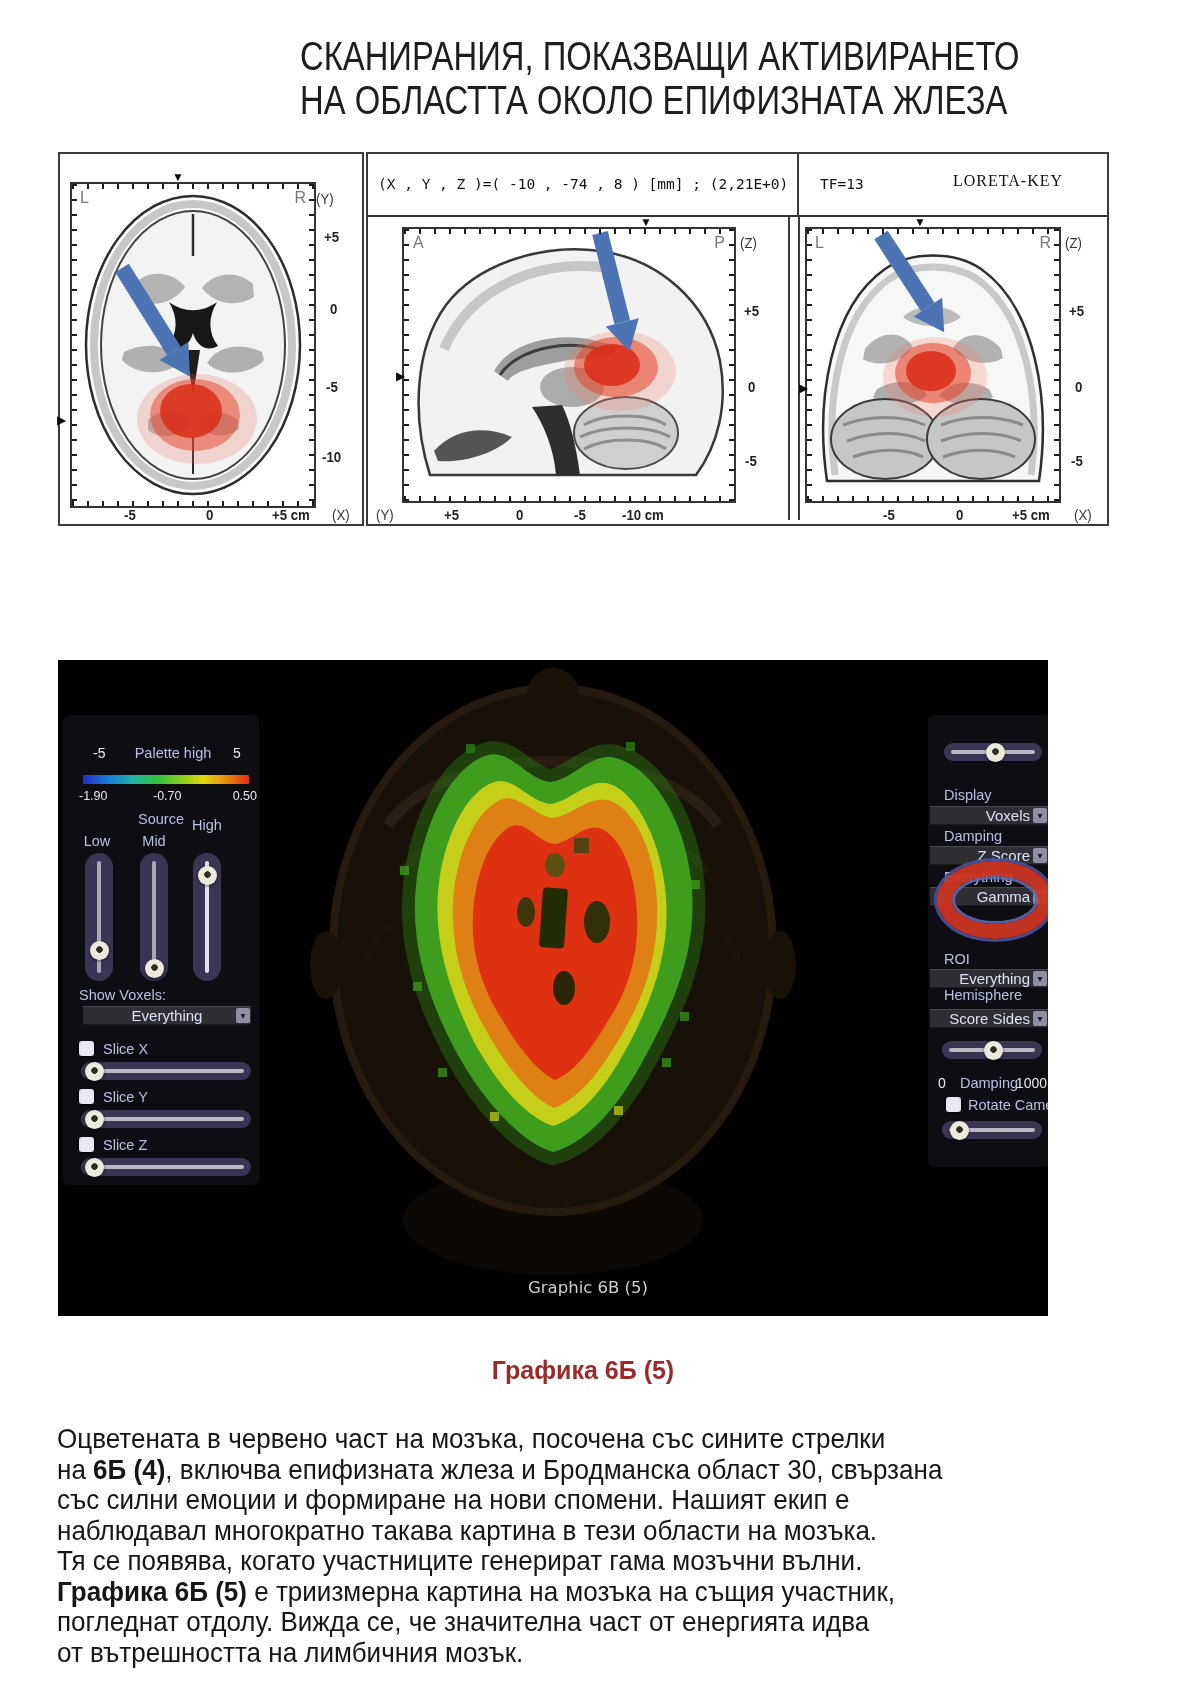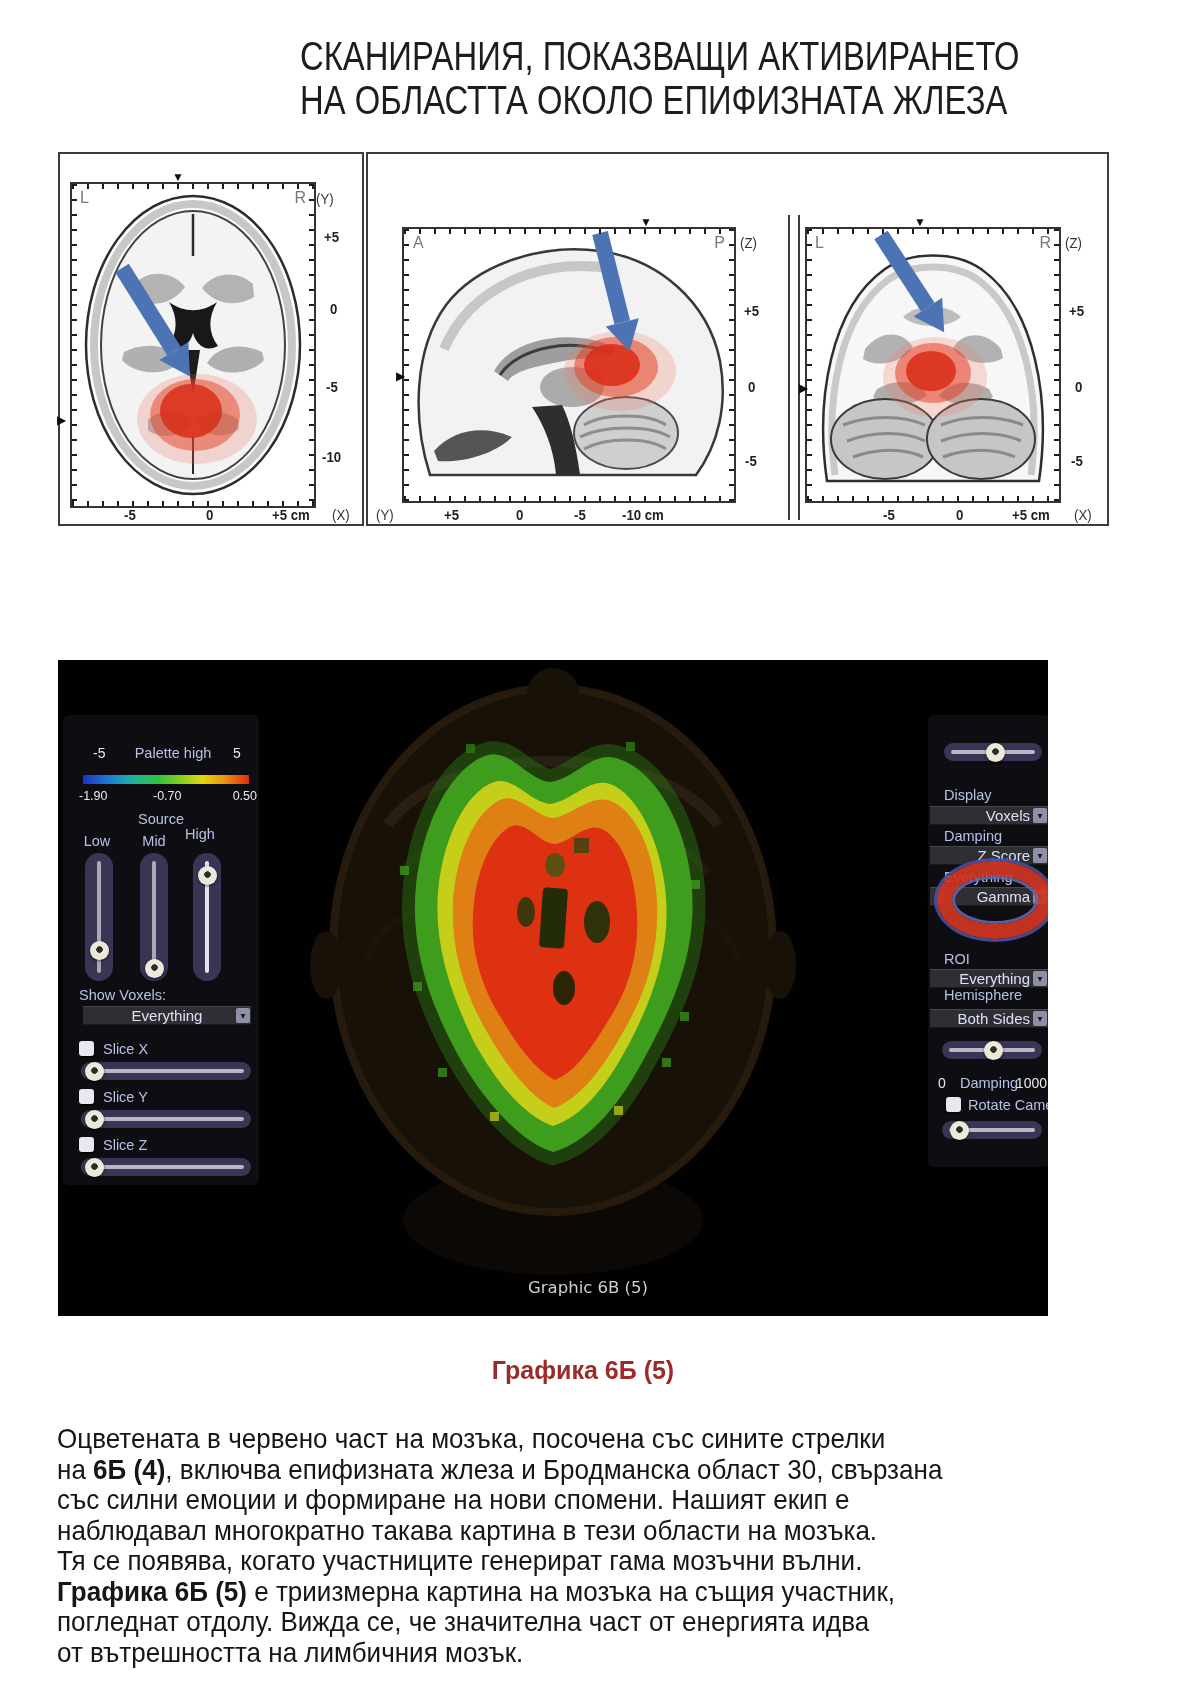--- a/index.html
+++ b/index.html
@@ -113,20 +113,26 @@
     <span class="axlbl" style="left:270px;top:146px;">0</span>
     <span class="axlbl" style="left:266px;top:224px;">-5</span>
     <span class="axlbl" style="left:262px;top:294px;">-10</span>
     <span class="axlbl" style="left:64px;top:352px;">-5</span>
     <span class="axlbl" style="left:146px;top:352px;">0</span>
     <span class="axlbl" style="left:212px;top:352px;">+5 cm</span>
     <span class="axlbl axname" style="left:272px;top:352px;">(X)</span>
   </div>
 
   <div class="scanbox" style="left:366px;top:152px;width:739px;height:370px;">
+    <div class="abs" style="left:0;top:0;right:0;height:61px;border-bottom:2px solid #333;">
+      <span class="hdrtxt" style="left:10px;top:22px;">(X , Y , Z )=( -10 , -74 , 8 ) [mm] ; (2,21E+0)</span>
+      <span class="hdrtxt" style="left:452px;top:22px;">TF=13</span>
+      <span class="brand abs" style="left:585px;top:18px;">LORETA-KEY</span>
+      <div class="vline-div" style="left:429px;top:0;height:61px;"></div>
+    </div>
     <div class="vline-div" style="left:420px;top:61px;height:305px;"></div>
     <div class="vline-div" style="left:430px;top:61px;height:305px;"></div>
 
     <div class="frame" style="left:34px;top:73px;width:330px;height:272px;">
       <svg viewBox="0 0 330 272" style="position:absolute;left:0;top:0;width:100%;height:100%;">
         <path d="M26 246 C8 190 10 120 42 76 C74 34 140 14 196 22 C254 30 304 72 316 132 C324 176 314 216 292 246 Z" fill="#f2f2f2" stroke="#383838" stroke-width="2.5"></path>
         <path d="M40 120 C70 50 150 28 210 40" fill="none" stroke="#c2c2c2" stroke-width="10" opacity="0.9"></path>
         <path d="M90 142 C108 108 172 98 214 120 C200 132 178 128 160 132 C140 136 112 140 104 152 Z" fill="#9e9e9e"></path>
         <path d="M96 146 C114 118 170 108 206 124" fill="none" stroke="#3c3c3c" stroke-width="3"></path>
         <ellipse cx="168" cy="158" rx="32" ry="20" fill="#ababab"></ellipse>
@@ -241,21 +247,21 @@
       <span class="plbl pwhite" style="left:30px;top:30px;">-5</span>
       <span class="plbl" style="left:55px;top:30px;width:110px;text-align:center;">Palette high</span>
       <span class="plbl pwhite" style="left:170px;top:30px;">5</span>
       <div class="grad" style="left:20px;top:60px;width:166px;"></div>
       <span class="plbl pwhite" style="left:16px;top:74px;font-size:12.5px;">-1.90</span>
       <span class="plbl pwhite" style="left:90px;top:74px;font-size:12.5px;">-0.70</span>
       <span class="plbl pwhite" style="right:2px;top:74px;font-size:12.5px;padding-left:26px;">0.50</span>
       <span class="plbl" style="left:0;top:96px;width:196px;text-align:center;">Source</span>
       <span class="plbl" style="left:12px;top:118px;width:44px;text-align:center;">Low</span>
       <span class="plbl" style="left:69px;top:118px;width:44px;text-align:center;">Mid</span>
-      <span class="plbl" style="left:122px;top:111px;width:44px;text-align:left;">High</span>
+      <span class="plbl" style="left:122px;top:102px;width:44px;text-align:center;">High</span>
       <div class="vsl" style="left:22px;top:138px;height:128px;">
         <div class="line"></div>
           <div class="knob" style="left:4.5px;top:88px;"></div>
       </div>
       <div class="vsl" style="left:77px;top:138px;height:128px;">
         <div class="line"></div>
           <div class="knob" style="left:4.5px;top:106px;"></div>
       </div>
       <div class="vsl" style="left:130px;top:138px;height:128px;">
         <div class="line" style="background:#e4e4ec;"></div>
@@ -306,21 +312,21 @@
         <span class="valr pval">Gamma</span>
         <span class="ddarr">▾</span>
       </div>
       <span class="plbl" style="left:16px;top:236px;">ROI</span>
       <div class="dd" style="left:2px;top:254px;width:118px;">
         <span class="valr pval">Everything</span>
         <span class="ddarr">▾</span>
       </div>
       <span class="plbl" style="left:16px;top:272px;">Hemisphere</span>
       <div class="dd" style="left:2px;top:294px;width:118px;">
-        <span class="valr pval">Both Sides</span>
+        <span class="valr pval">Score Sides</span>
         <span class="ddarr">▾</span>
       </div>
       <div class="hsl" style="left:14px;top:326px;width:100px;">
         <div class="line"></div>
           <div class="knob" style="left:42px;top:-0.5px;"></div>
       </div>
       <span class="plbl pwhite" style="left:10px;top:360px;">0</span>
       <span class="plbl" style="left:0;top:360px;width:122px;text-align:center;">Damping</span>
       <span class="plbl pwhite" style="right:3px;top:360px;">1000</span>
       <div class="cb" style="left:18px;top:382px;"></div>

